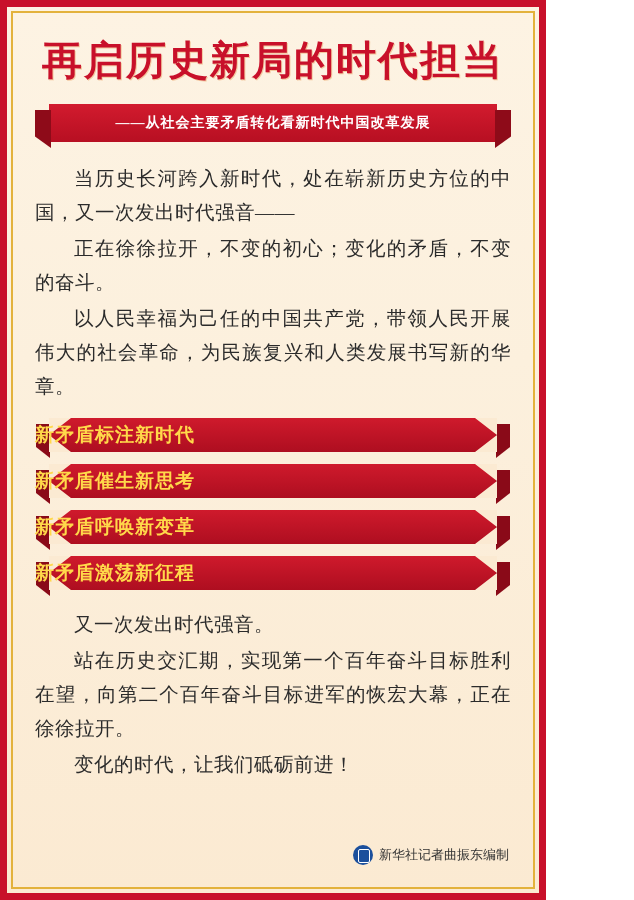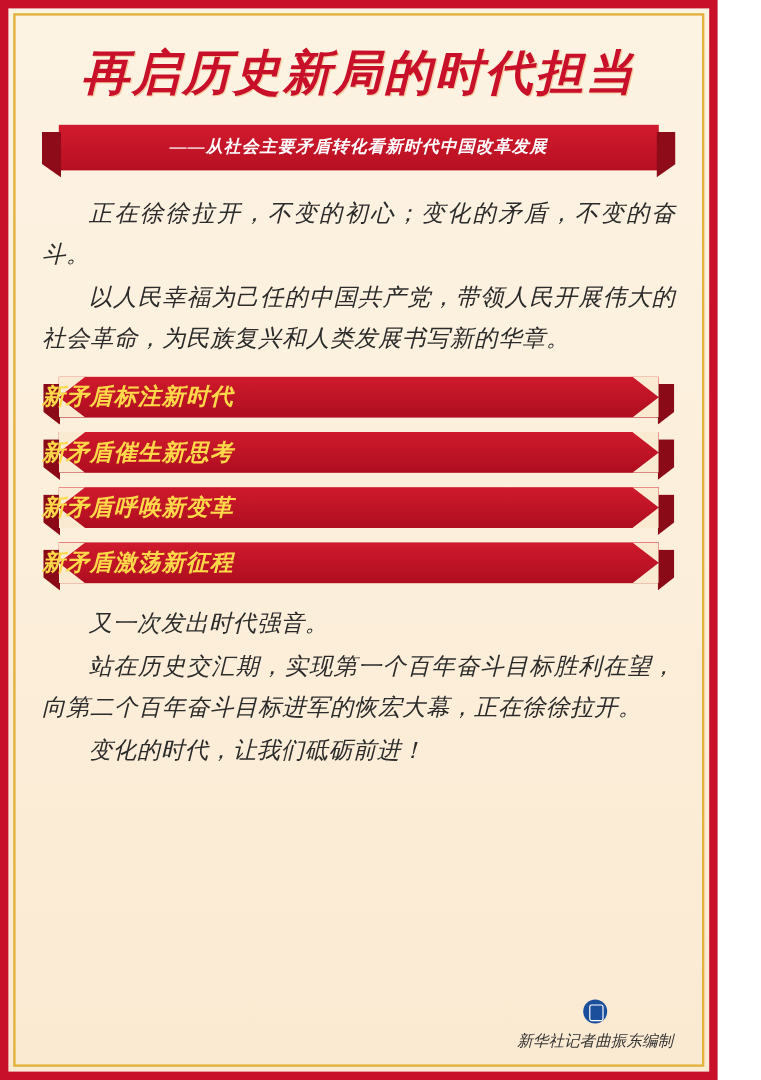--- a/index.html
+++ b/index.html
@@ -8,29 +8,28 @@
   }
   body {
     width: 634px;
     height: 900px;
     font-family: "Liberation Serif", "DejaVu Serif", serif;
     background: #ffffff;
     overflow: hidden;
   }
   .poster {
     position: relative;
-    width: 598px;
+    width: 546px;
     height: 900px;
     box-sizing: border-box;
     background:
       linear-gradient(to bottom, #fdf3e3 0%, #fcf0dd 40%, #fbead2 100%);
     border: 7px solid #c8102a;
     padding: 0;
     overflow: hidden;
-    font-style: italic;
   }
   .inner-frame {
     position: absolute;
     left: 4px; top: 4px; right: 4px; bottom: 4px;
     border: 2px solid #e3b23c;
     pointer-events: none;
   }
   .content {
     position: relative;
     padding: 0 28px;
@@ -157,27 +156,26 @@
     color: #ffd94a;
     font-size: 19px;
     font-weight: bold;
     letter-spacing: 1px;
   }
 
   
   .credit {
     position: absolute;
     right: 30px;
-    bottom: 16px;
+    bottom: 28px;
     display: flex;
     align-items: center;
     gap: 6px;
     font-size: 13px;
     color: #333333;
-    flex-direction: column;
   }
   .credit-logo {
     width: 20px;
     height: 20px;
     border-radius: 50%;
     background: #1b4f9c;
     display: inline-block;
     position: relative;
   }
   .credit-logo:after {
@@ -197,20 +195,21 @@
 
   <div class="content">
 
     <h1 class="title">再启历史新局的时代担当</h1>
 
     <div class="ribbon-wrap">
       <div class="ribbon">——从社会主要矛盾转化看新时代中国改革发展</div>
     </div>
 
     <div class="body-block">
+      <p class="para">当历史长河跨入新时代，处在崭新历史方位的中国，又一次发出时代强音——</p>
       <p class="para">正在徐徐拉开，不变的初心；变化的矛盾，不变的奋斗。</p>
       <p class="para">以人民幸福为己任的中国共产党，带领人民开展伟大的社会革命，为民族复兴和人类发展书写新的华章。</p>
     </div>
 
     <div class="banners">
       <div class="banner-row">
         <div class="banner-bar"></div>
         <div class="banner-notch-l"></div>
         <div class="banner-notch-r"></div>
         <span class="banner-label">新矛盾标注新时代</span>

